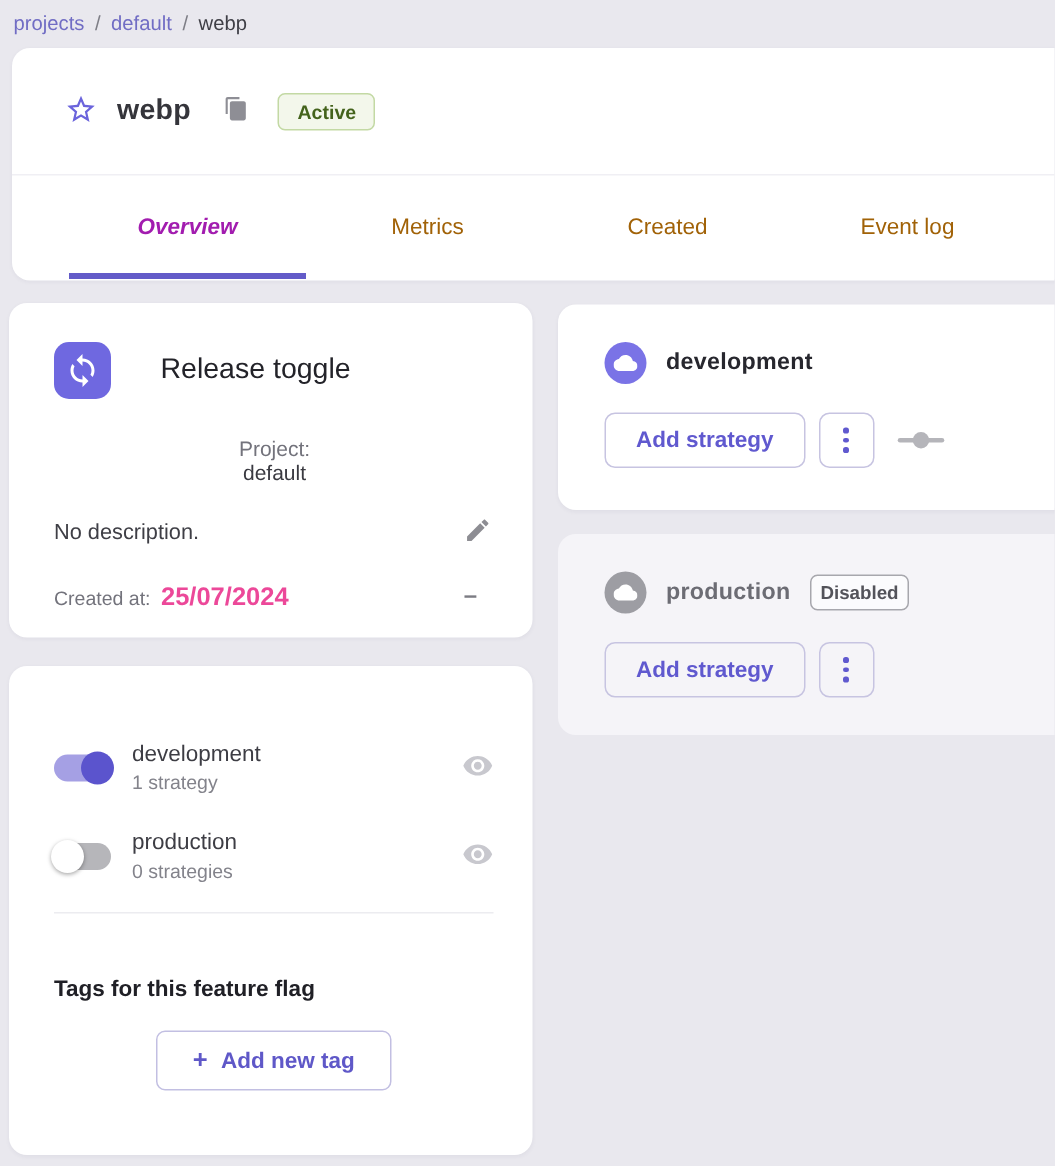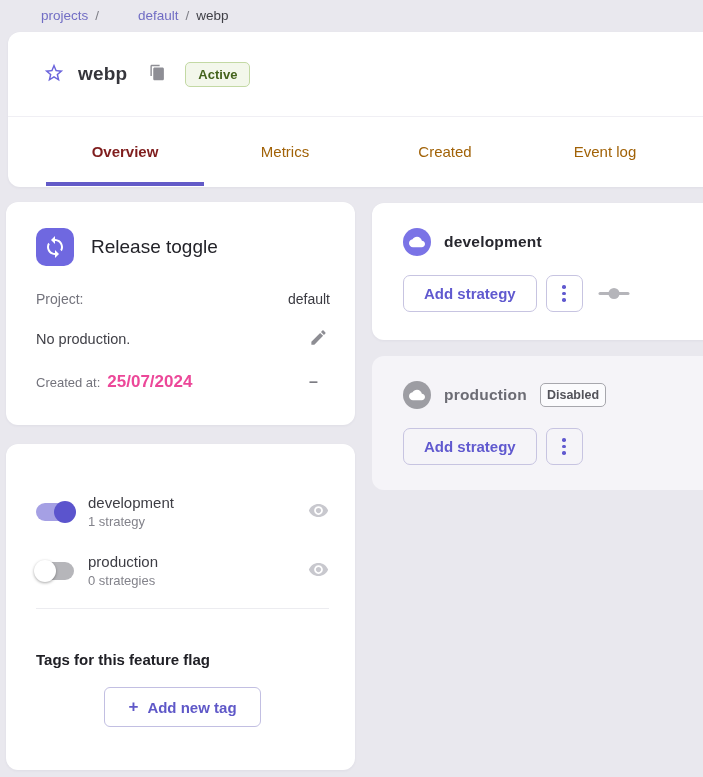--- a/index.html
+++ b/index.html
@@ -5,48 +5,48 @@
   * { margin:0; padding:0; box-sizing:border-box; }
   html,body { width:703px; height:777px; }
   body {
     position:relative; overflow:hidden;
     background:#e9e8ee;
     font-family:"Liberation Sans", sans-serif;
     color:#3c3c43;
   }
   
   .breadcrumb { position:absolute; top:0; left:0; right:0; height:30px; padding:8px 0 0 9px; font-size:13.5px; }
-  .breadcrumb a { color:#716dc4; text-decoration:none; cursor:pointer;margin-left:32px; }
+  .breadcrumb a { color:#716dc4; text-decoration:none; cursor:pointer; }
   .breadcrumb .sep { color:#7e7e86; margin:0 7px; }
   .breadcrumb .current { color:#3f3f46; }
 
   
   .header-card { position:absolute; left:8px; top:32px; right:-16px; height:155px;
     background:#fff; border-radius:12px; box-shadow:0 1px 3px rgba(40,40,80,.05); }
   .flag-header { display:flex; align-items:center; height:85px; padding-left:34px; border-bottom:1px solid #f0eff4; }
   .star-btn { width:24px; height:24px; display:flex; align-items:center; justify-content:center; cursor:pointer; background:none; border:none; }
   .flag-title { font-size:19px; color:#35353b; margin-left:12px; letter-spacing:.2px; }
   .copy-btn { width:22px; height:22px; margin-left:19px; display:flex; align-items:center; justify-content:center; cursor:pointer; background:none; border:none; }
   .status-badge { margin-left:17px; padding:4px 12px; background:#f3f7eb; border:1px solid #c3d9a4; border-radius:5px;
     color:#44631c; font-size:13px; font-weight:bold; }
   .tabs { display:flex; padding-left:37px; height:69px; }
   .tab { width:160px; display:flex; align-items:center; justify-content:center; position:relative;
     font-size:15px; color:#a16207; cursor:pointer; background:none; border:none; font-family:inherit; }
-  .tab.active { font-weight:bold; color:#7f1d1d; }
+  .tab.active { font-weight:bold; color:#a21caf;font-style:italic; }
   .tab.active::after { content:""; position:absolute; left:1px; right:1px; bottom:0; height:4px; background:#635bc8; }
 
   
   .card { position:absolute; background:#fff; border-radius:12px; box-shadow:0 1px 3px rgba(40,40,80,.05); }
 
   
   .card-details { left:6px; top:202px; width:349px; height:223px; padding:26px 25px 0 30px; }
-  .type-row { display:flex; align-items:center; }
+  .type-row { display:flex; align-items:center;gap:16px; }
   .type-icon { width:38px; height:38px; border-radius:10px; background:#6f68e0; display:flex; align-items:center; justify-content:center; flex:none; }
   .type-label { font-size:19px; color:#232329; margin-left:17px; }
-  .kv-row { display:flex; justify-content:space-between; align-items:center; margin-top:25px; }
+  .kv-row { display:flex; justify-content:space-between; align-items:center; margin-top:25px;flex-direction:column; }
   .kv-label { font-size:14px; color:#73737c; }
   .kv-value { font-size:14px; color:#3a3a41; }
   .desc-row { display:flex; justify-content:space-between; align-items:center; margin-top:19px; }
   .desc-text { font-size:14.5px; color:#3f3f46; }
   .icon-btn { background:none; border:none; cursor:pointer; display:flex; align-items:center; justify-content:center; padding:2px; }
   .created-row { display:flex; align-items:center; margin-top:20px; }
   .created-label { font-size:13px; color:#73737c; }
   .created-value { font-size:17px; font-weight:bold; color:#ec4899; margin-left:7px; }
   .collapse-btn { margin-left:auto; margin-right:12px; color:#7c7c83; font-size:16px; font-weight:bold; background:none; border:none; cursor:pointer; }
 
@@ -140,21 +140,21 @@
           <path d="M12 4V1L8 5l4 4V6c3.31 0 6 2.69 6 6 0 1.01-.25 1.97-.7 2.8l1.46 1.46C19.54 15.03 20 13.57 20 12c0-4.42-3.58-8-8-8zm0 14c-3.31 0-6-2.69-6-6 0-1.01.25-1.97.7-2.8L5.24 7.74C4.46 8.97 4 10.43 4 12c0 4.42 3.58 8 8 8v3l4-4-4-4v3z"></path>
         </svg>
     </div>
     <span class="type-label">Release toggle</span>
   </div>
   <div class="kv-row">
     <span class="kv-label">Project:</span>
     <span class="kv-value">default</span>
   </div>
   <div class="desc-row">
-    <span class="desc-text">No production.</span>
+    <span class="desc-text">No description.</span>
     <button class="icon-btn">
       <span>
         <svg width="19" height="19" viewBox="0 0 24 24" fill="#8d8d93">
             <path d="M3 17.25V21h3.75L17.81 9.94l-3.75-3.75L3 17.25zM20.71 7.04c.39-.39.39-1.02 0-1.41l-2.34-2.34c-.39-.39-1.02-.39-1.41 0l-1.83 1.83 3.75 3.75 1.83-1.83z"></path>
           </svg>
       </span>
     </button>
   </div>
   <div class="created-row">
     <span class="created-label">Created at:</span>

